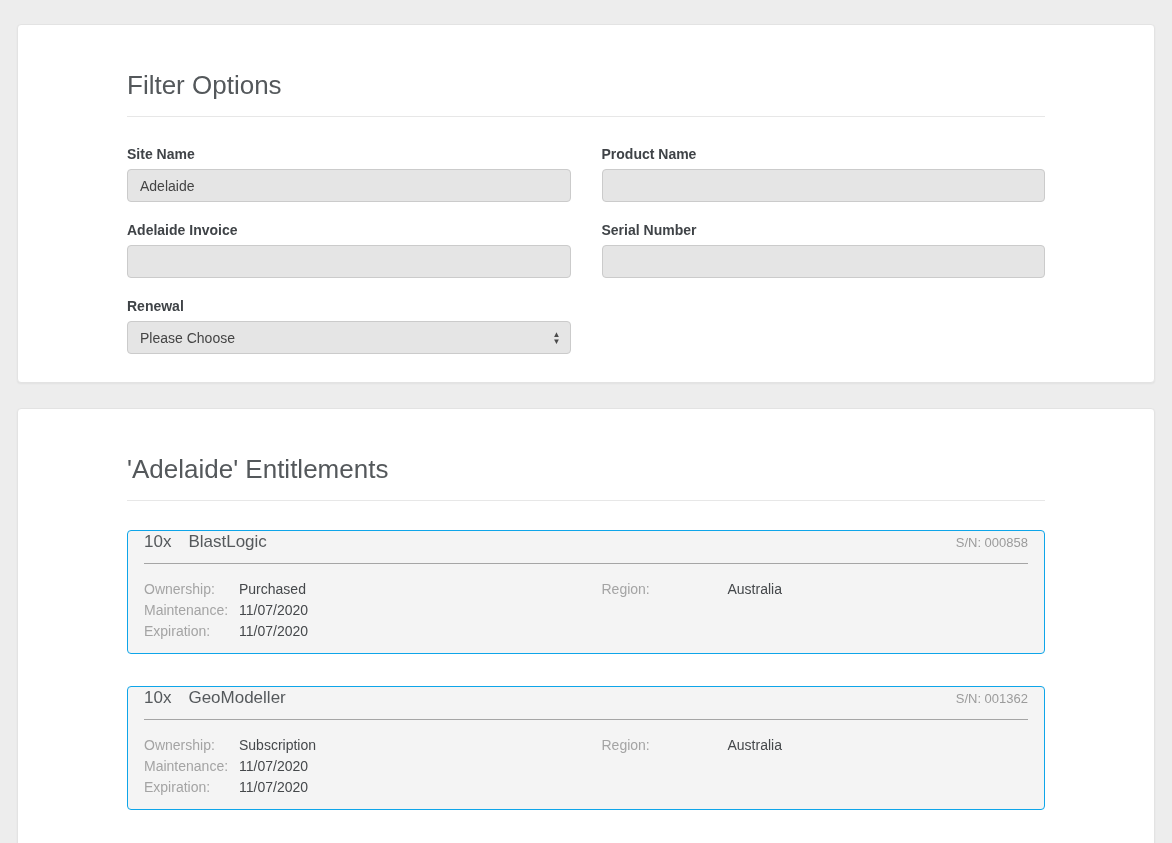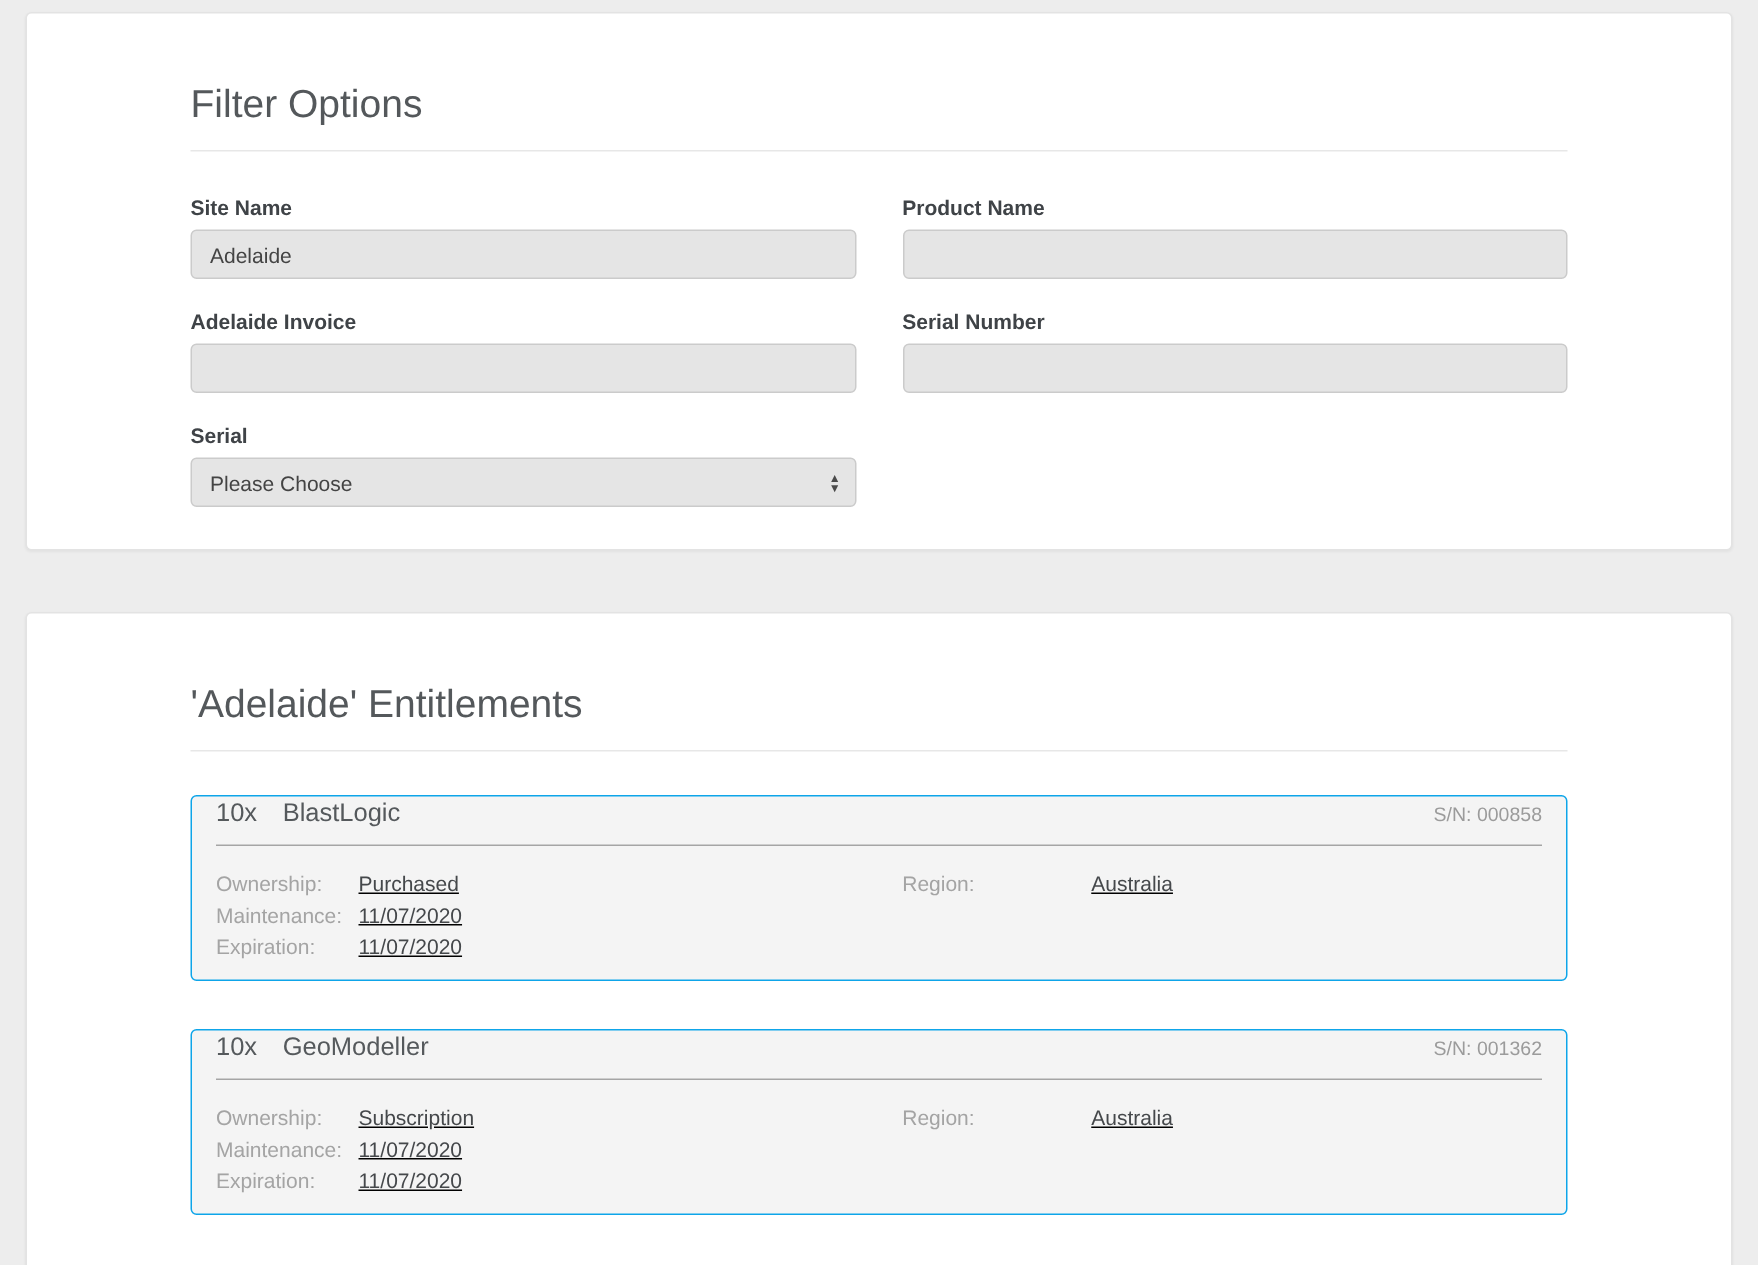--- a/index.html
+++ b/index.html
@@ -13,21 +13,21 @@
   .panel {
     position: absolute;
     left: 17px;
     width: 1138px;
     background: #ffffff;
     border: 1px solid #e3e3e3;
     border-radius: 4px;
     box-shadow: 0 1px 2px rgba(0,0,0,0.05);
     padding: 46px 109px 30px 109px;
   }
-  .panel-filter { top: 8px; height: 359px; }
+  .panel-filter { top: 24px; height: 359px; }
   .panel-entitlements { top: 408px; height: 520px; }
 
   .panel-title {
     font-size: 26px;
     font-weight: 400;
     color: #54585b;
     margin: 0 0 16px 0;
     line-height: 1.12;
   }
   .divider {
@@ -101,21 +101,20 @@
   .card-divider {
     border: 0;
     border-top: 1px solid #a5a5a5;
     margin: 11px 0 15px 0;
   }
   .card-body {
     display: grid;
     grid-template-columns: 1fr 1fr;
     column-gap: 31px;
     align-items: start;
-    text-decoration: underline;
   }
   .detail-row { font-size: 14px; line-height: 21px; }
   .detail-label { display: inline-block; color: #a4a4a4; }
   .col-left .detail-label { width: 95px; }
   .col-right .detail-label { width: 126px; }
   .detail-value { color: #45484b; }
 </style>
 </head>
 <body>
 
@@ -140,21 +139,21 @@
       <label class="field-label">Adelaide Invoice</label>
       <input type="text" class="text-input" value="" style="">
     </div>
 
     <div class="field">
       <label class="field-label">Serial Number</label>
       <input type="text" class="text-input" value="" style="">
     </div>
 
     <div class="field">
-      <label class="field-label">Serial</label>
+      <label class="field-label">Renewal</label>
       <div class="select-wrap">
         <select class="select-input">
           <option>Please Choose</option>
         </select>
         <span class="select-arrows">
           <span>▲</span>
           <span>▼</span>
         </span>
       </div>
     </div>

